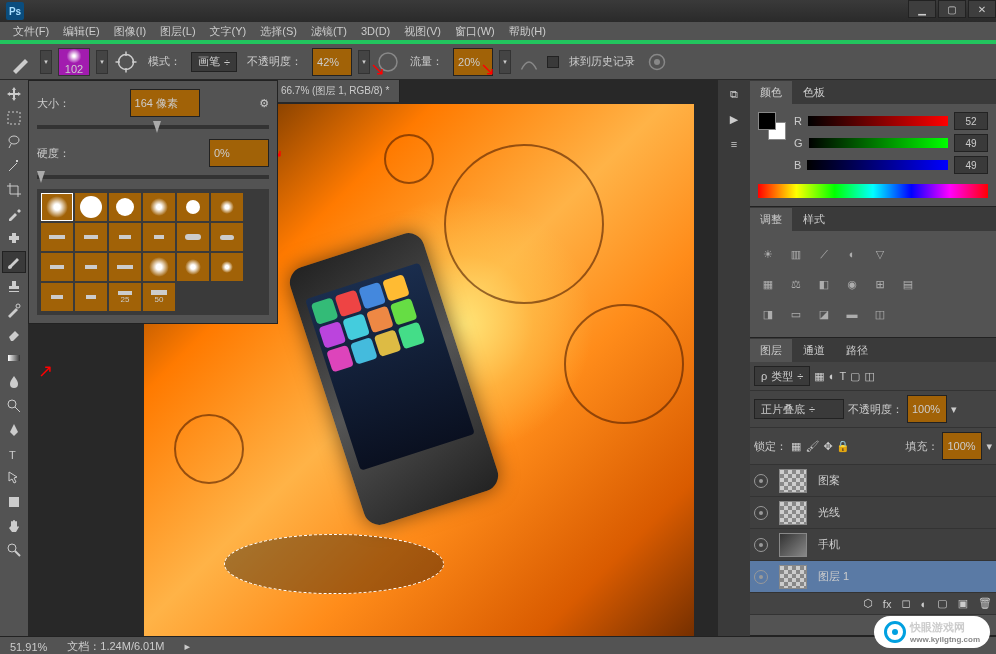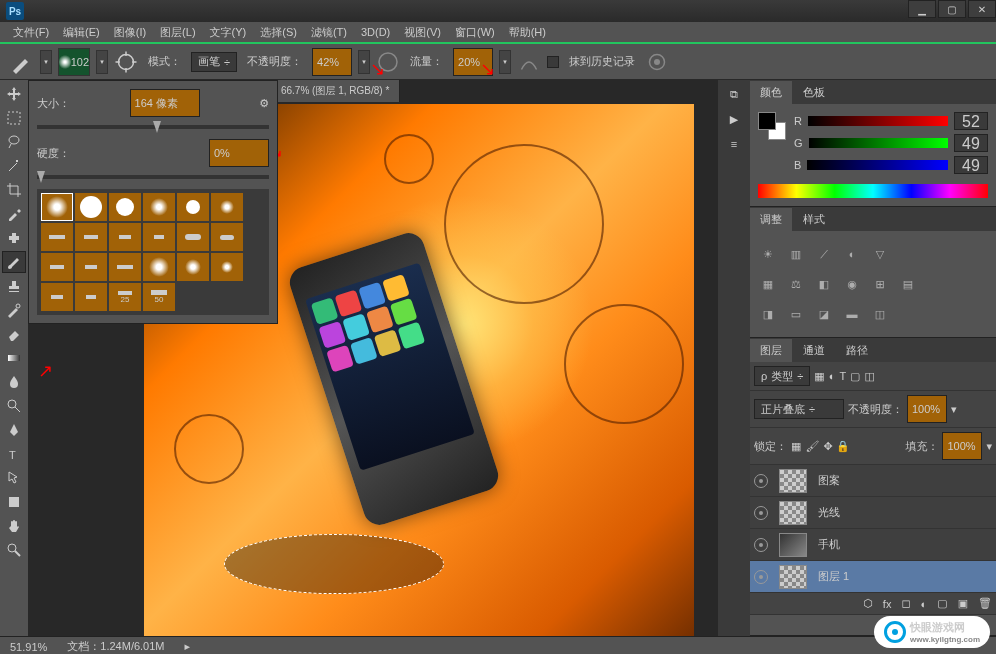--- a/index.html
+++ b/index.html
@@ -1,25 +1,25 @@
 <!DOCTYPE html>
 <html><head>
 <meta charset="utf-8">
 <style>
 *{margin:0;padding:0;box-sizing:border-box;font-family:"Microsoft YaHei",Arial,sans-serif;font-size:11px;color:#ccc;user-select:none}
 body{background:#535353;width:996px;height:654px;overflow:hidden;position:relative}
 .titlebar{height:22px;background:linear-gradient(#3a3a3a,#2a2a2a);display:flex;align-items:center;padding-left:6px}
 .ps-logo{width:18px;height:18px;background:#0a4d7e;border-radius:2px;display:flex;align-items:center;justify-content:center;font-weight:bold;font-size:10px;color:#a8dfff}
-.menubar{height:22px;background:#535353;display:flex;align-items:center;padding-left:6px;border-bottom:2px solid #22c55e}
+.menubar{height:22px;background:#535353;display:flex;align-items:center;padding-left:6px;border-bottom:4px solid #22c55e}
 .menubar span{padding:3px 7px;cursor:default}
 .win-controls{position:absolute;right:0;top:0;display:flex}
 .win-btn{width:28px;height:18px;background:#3e3e3e;border:1px solid #222;margin-left:2px;display:flex;align-items:center;justify-content:center;font-size:10px}
 .optbar{height:36px;background:#535353;border-bottom:1px solid #282828;display:flex;align-items:center;padding-left:10px;gap:6px}
 .opt-icon{width:24px;height:24px;display:flex;align-items:center;justify-content:center}
-.brush-preview{width:32px;height:28px;border:1px solid #333;background:#14532d;display:flex;align-items:center;justify-content:flex-start;font-size:9px;position:relative}
+.brush-preview{width:32px;height:28px;border:1px solid #333;background:#a21caf;display:flex;flex-direction:column;align-items:center;justify-content:flex-start;font-size:9px;position:relative}
 .brush-dot{width:16px;height:16px;background:radial-gradient(circle,#fff 10%,transparent 70%);border-radius:50%}
 .dd-arrow{width:12px;height:24px;border:1px solid #333;background:#444;display:flex;align-items:center;justify-content:center;font-size:7px}
 .lbl{padding:0 4px}
 .selbox{background:#3a3a3a;border:1px solid #222;padding:2px 6px;display:flex;align-items:center;gap:4px;height:20px}
 .numbox{background:#a16207;border:1px solid #222;padding:2px 4px;width:40px;height:28px;display:flex;align-items:center}
 .chk{width:12px;height:12px;border:1px solid #222;background:#3a3a3a}
 .workspace{display:flex;height:calc(100% - 98px)}
 .tools{width:28px;background:#535353;display:flex;flex-direction:column;padding-top:2px}
 .tool{width:24px;height:22px;margin:1px auto;display:flex;align-items:center;justify-content:center;border:1px solid transparent}
 .tool.active{background:#3a3a3a;border:1px solid #222}
@@ -44,21 +44,21 @@
 .soft{background:radial-gradient(circle,#fff 20%,transparent 70%);border-radius:50%}
 .hard{background:#fff;border-radius:50%}
 .panels{width:246px;background:#535353;display:flex;flex-direction:column}
 .panel{border-bottom:1px solid #222}
 .panel-tabs{height:24px;background:#3a3a3a;display:flex;align-items:flex-end}
 .ptab{padding:4px 10px;background:#535353;margin-right:1px;font-size:11px}
 .ptab.inactive{background:#3a3a3a}
 .panel-body{padding:8px;background:#535353}
 .color-row{display:flex;align-items:center;gap:6px;margin-bottom:4px}
 .color-slider{flex:1;height:10px}
-.color-val{width:34px;height:18px;background:#3a3a3a;border:1px solid #222;text-align:center;line-height:18px;font-size:16px}
+.color-val{width:34px;height:18px;background:#3a3a3a;border:1px solid #222;text-align:center;line-height:18px;font-size:10px}
 .swatch{width:28px;height:28px;position:relative}
 .swatch .fg{position:absolute;width:18px;height:18px;background:#000;border:1px solid #888}
 .swatch .bg{position:absolute;right:0;bottom:0;width:18px;height:18px;background:#fff;border:1px solid #888}
 .spectrum{height:14px;background:linear-gradient(90deg,red,yellow,lime,cyan,blue,magenta,red);margin-top:6px}
 .adj-icons{display:flex;flex-wrap:wrap;gap:8px;padding:6px 0}
 .adj-icons span{width:20px;height:18px;display:flex;align-items:center;justify-content:center;filter:brightness(0.85)}
 .layer-opts{display:flex;align-items:center;gap:4px;padding:4px;background:#444;border-bottom:1px solid #333}
 .layer-list{background:#3f3f3f}
 .layer-row{display:flex;align-items:center;height:32px;border-bottom:1px solid #333;padding:0 4px;gap:11px}
 .layer-row.active{background:#5a7aa5}

